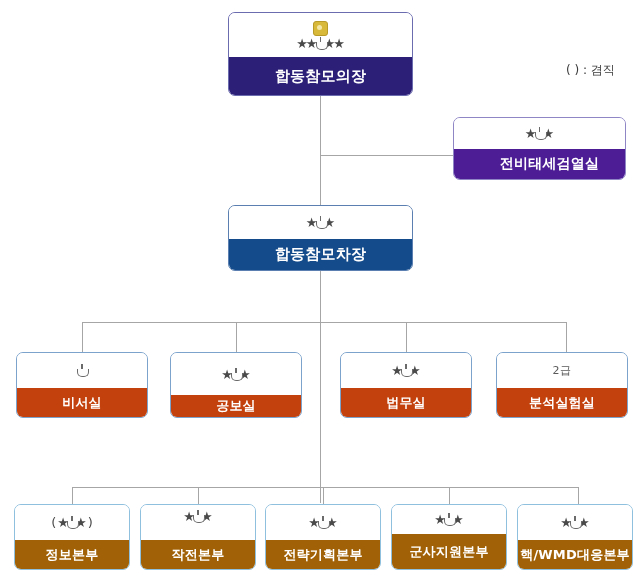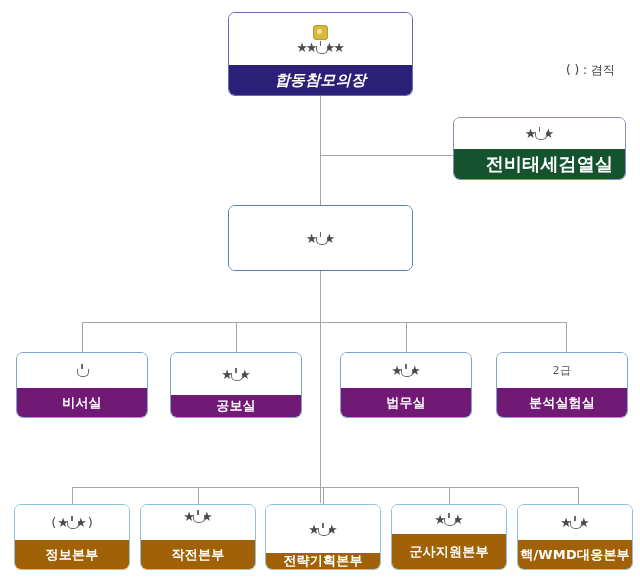--- a/index.html
+++ b/index.html
@@ -62,40 +62,40 @@
   .node.lvl1 .label {
     background: #2b1f78;
     font-size: 15px;
   }
 
   
   .node.purple {
     border: 1px solid #8f86c6;
   }
   .node.purple .label {
-    background: #14532d;
-    font-size: 18px;
+    background: #4c1d95;
+    font-size: 14px;
     padding-left: 20px;
   }
 
   
   .node.lvl2 {
     border: 1px solid #5a7fb0;
   }
   .node.lvl2 .label {
     background: #144b8a;
     font-size: 15px;
   }
 
   
   .node.lvl3 {
     border: 1px solid #7ba3cc;
   }
   .node.lvl3 .label {
-    background: #701a75;
+    background: #c2410c;
     font-size: 13px;
   }
 
   
   .node.lvl4 {
     border: 1px solid #8fc0de;
   }
   .node.lvl4 .label {
     background: #a16207;
     font-size: 13px;
@@ -230,21 +230,21 @@
             <span class="wreath">
               <span class="stem"></span>
                 <span class="bowl"></span>
             </span>
             <span class="star">★</span>
             <span class="star">★</span>
           </span>
         </span>
       </span>
     </div>
-    <div class="label" style="height:30px;font-style:italic;">합동참모의장</div>
+    <div class="label" style="height:38px;">합동참모의장</div>
   </div>
 
   <div class="node purple" style="left:453px; top:117px; width:173px; height:63px;">
     <div class="insignia">
       <span class="rank">
         <span class="stars">
           <span class="star">★</span>
           <span class="wreath">
             <span class="stem"></span>
               <span class="bowl"></span>
@@ -262,20 +262,21 @@
         <span class="stars">
           <span class="star">★</span>
           <span class="wreath">
             <span class="stem"></span>
               <span class="bowl"></span>
           </span>
           <span class="star">★</span>
         </span>
       </span>
     </div>
+    <div class="label" style="height:31px;">합동참모차장</div>
   </div>
 
   <div class="node lvl3" style="left:16px; top:352px; width:132px; height:66px;">
     <div class="insignia">
       <span class="rank">
         <span class="stars">
           <span class="wreath">
             <span class="stem"></span>
               <span class="bowl"></span>
           </span>
@@ -366,21 +367,21 @@
         <span class="stars">
           <span class="star">★</span>
           <span class="wreath">
             <span class="stem"></span>
               <span class="bowl"></span>
           </span>
           <span class="star">★</span>
         </span>
       </span>
     </div>
-    <div class="label" style="height:16px;">전략기획본부</div>
+    <div class="label" style="height:29px;">전략기획본부</div>
   </div>
 
   <div class="node lvl4" style="left:391px; top:504px; width:116px; height:66px;">
     <div class="insignia">
       <span class="rank">
         <span class="stars">
           <span class="star">★</span>
           <span class="wreath">
             <span class="stem"></span>
               <span class="bowl"></span>

